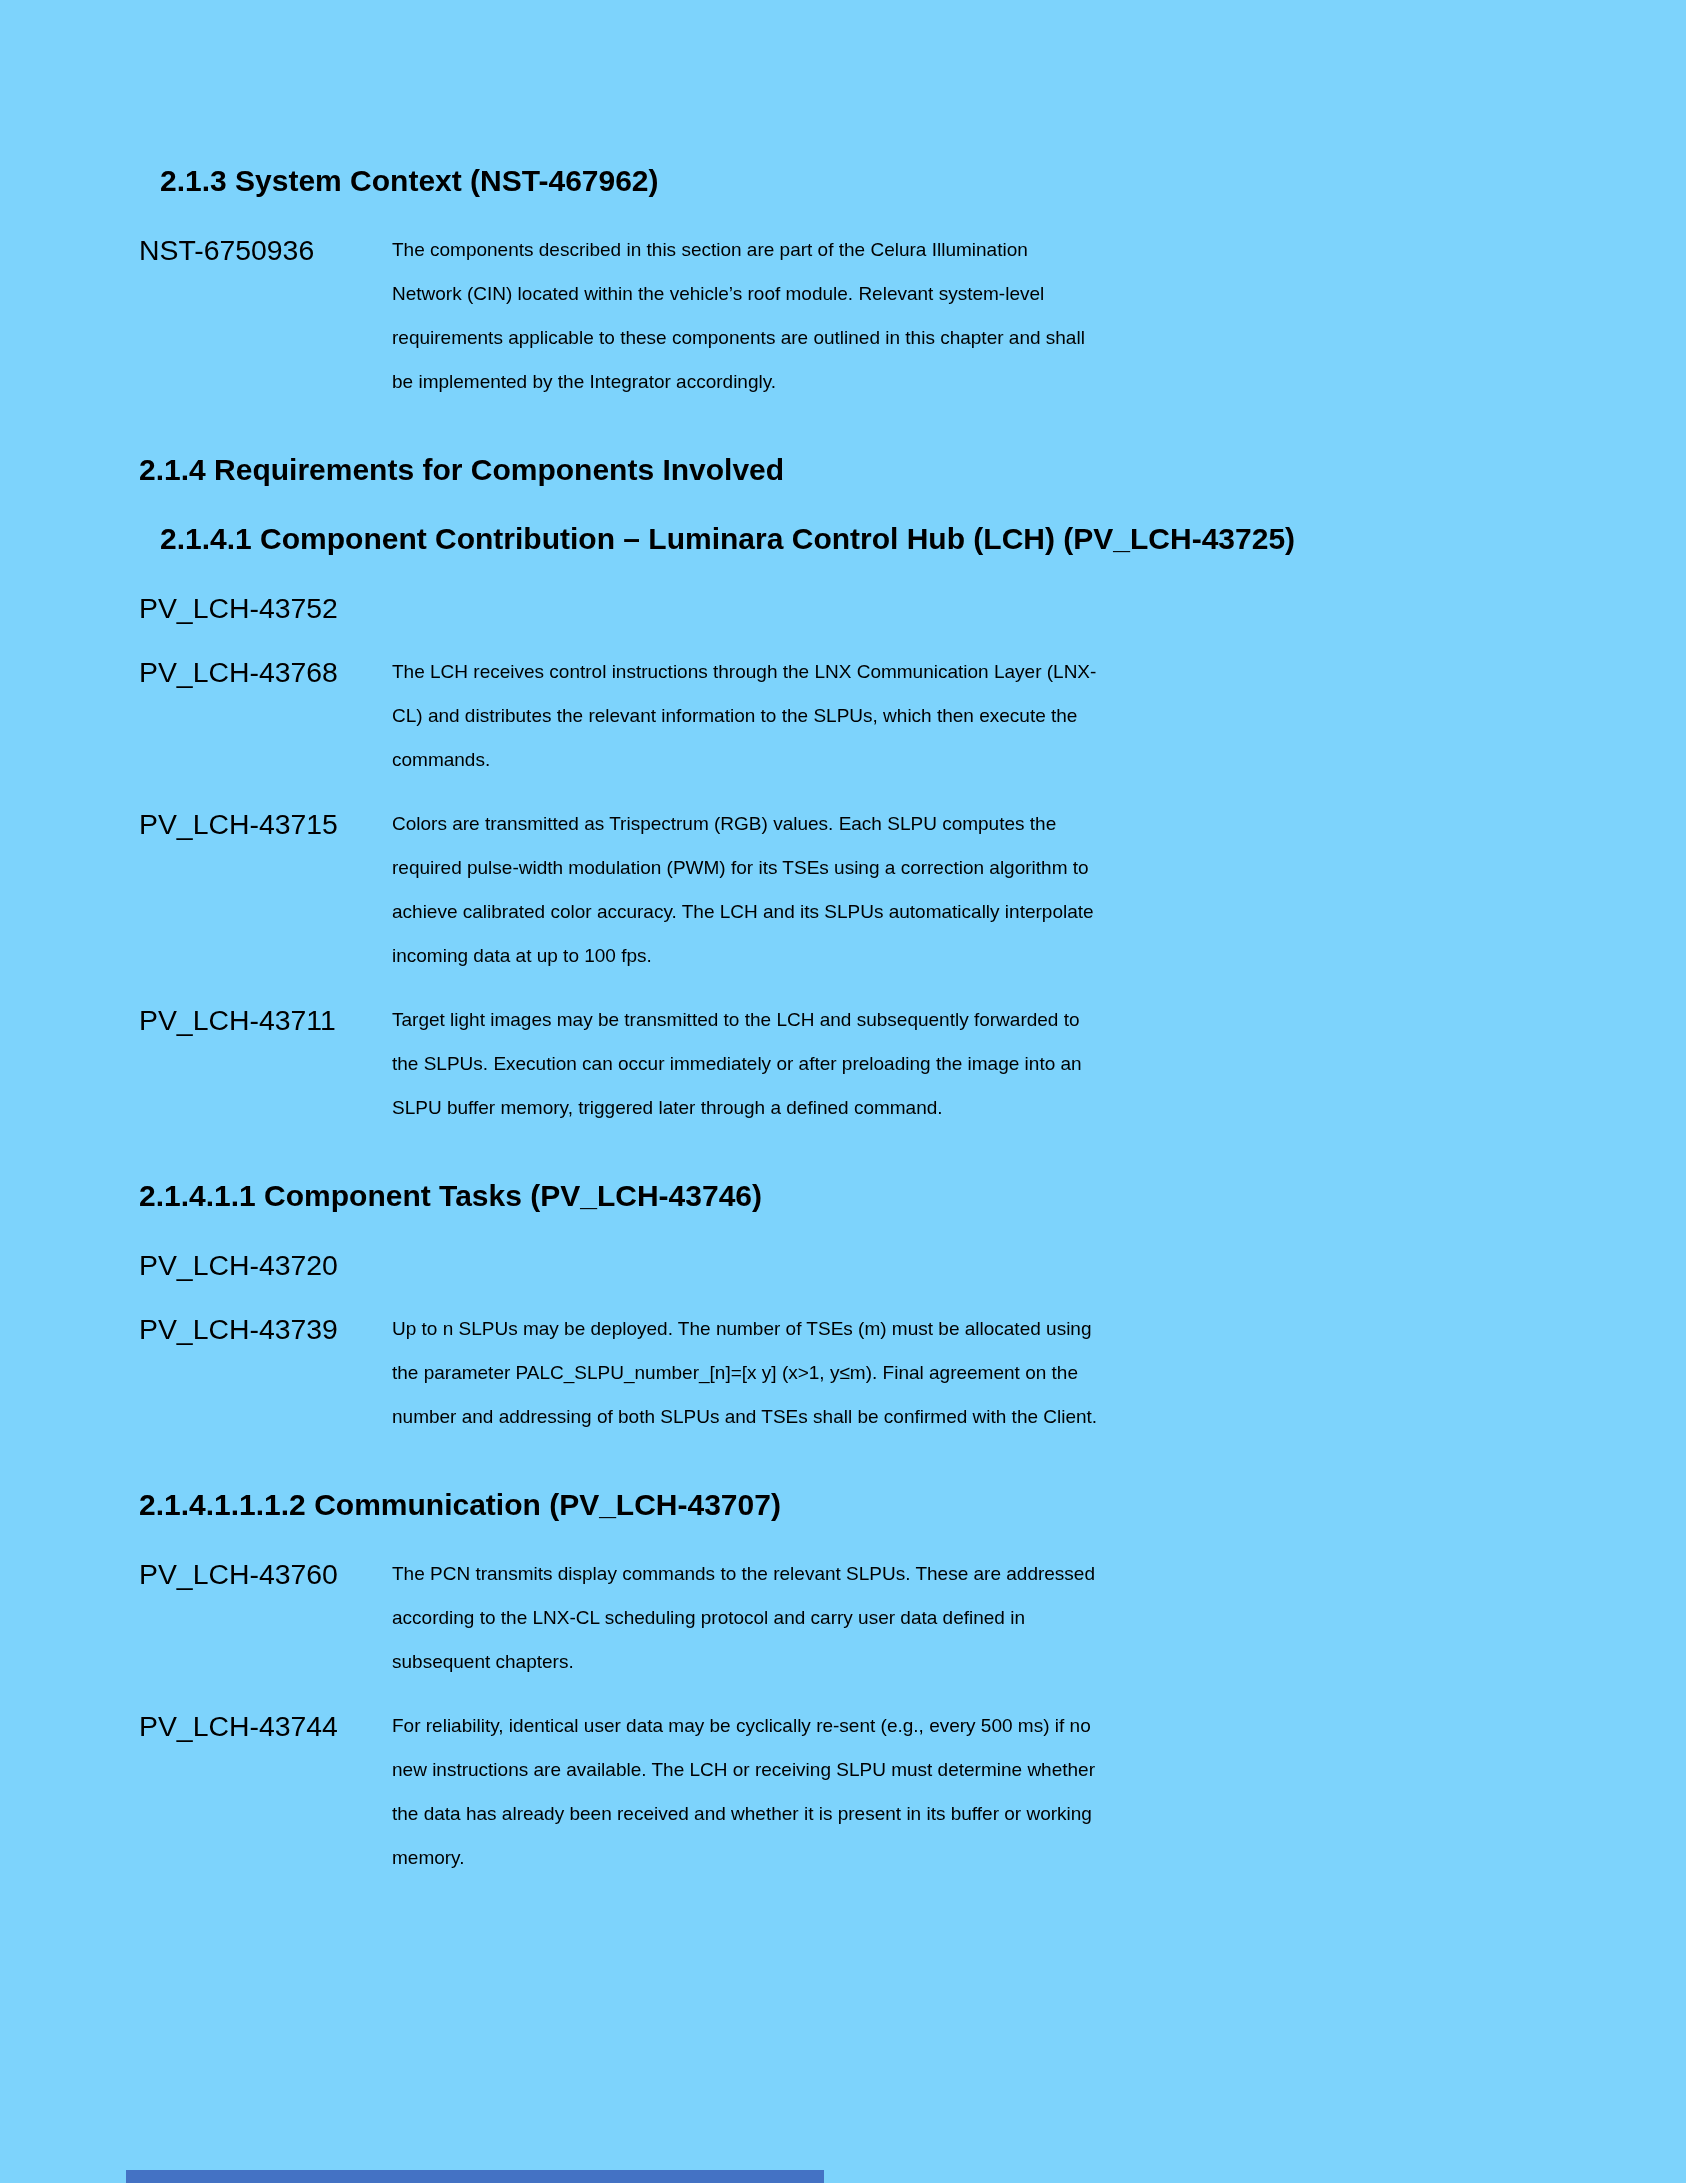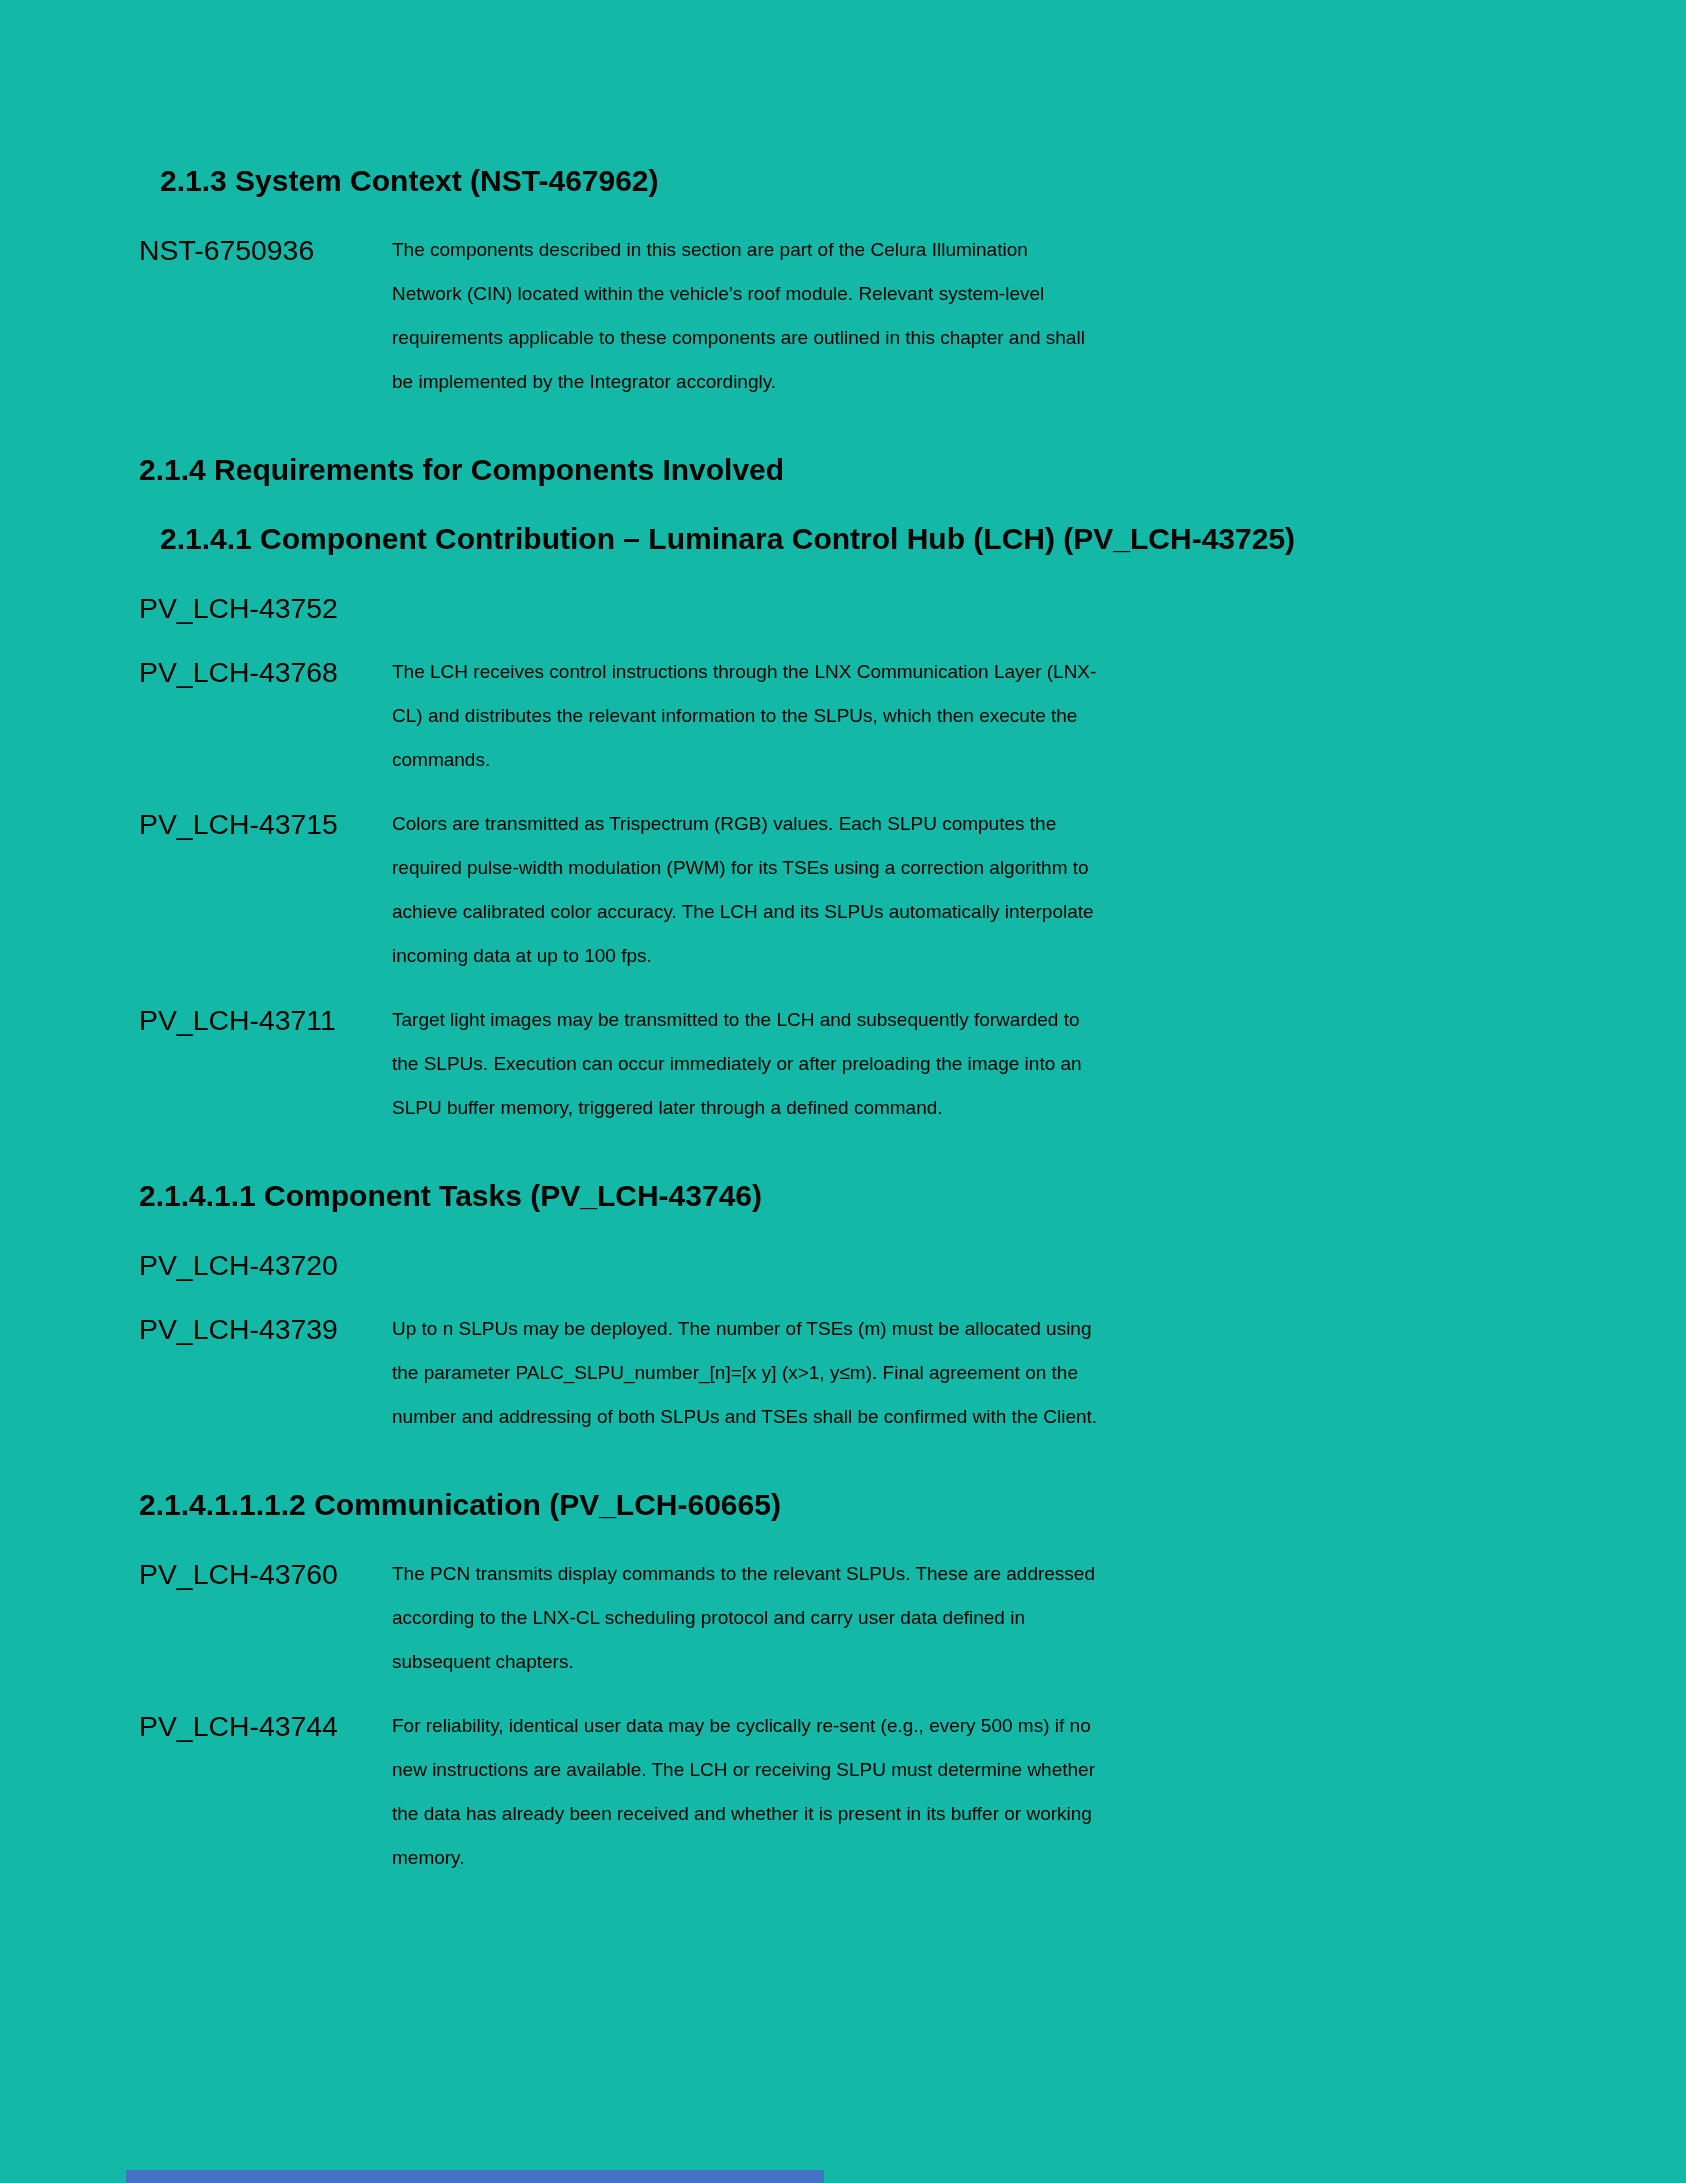--- a/index.html
+++ b/index.html
@@ -4,21 +4,21 @@
 <style>
   html, body {
     margin: 0;
     padding: 0;
     background: #ffffff;
   }
   .page {
     position: relative;
     width: 1687px;
     height: 2183px;
-    background: #14b8a6;
+    background: #7dd3fc;
     box-sizing: border-box;
     padding: 159px 159px 0 139px;
     font-family: "Liberation Sans", sans-serif;
     color: #000000;
     overflow: hidden;
   }
   .h {
     font-size: 30px;
     font-weight: bold;
     line-height: 44px;
@@ -106,21 +106,21 @@
     <div class="req-id">PV_LCH-43720</div>
   </div>
 
   <div class="req">
     <div class="req-id">PV_LCH-43739</div>
     <div class="req-text">Up to n SLPUs may be deployed. The number of TSEs (m) must be allocated using
 the parameter PALC_SLPU_number_[n]=[x y] (x&gt;1, y≤m). Final agreement on the
 number and addressing of both SLPUs and TSEs shall be confirmed with the Client.</div>
   </div>
 
-  <h2 class="h gap-big">2.1.4.1.1.1.2 Communication (PV_LCH-60665)</h2>
+  <h2 class="h gap-big">2.1.4.1.1.1.2 Communication (PV_LCH-43707)</h2>
 
   <div class="req">
     <div class="req-id">PV_LCH-43760</div>
     <div class="req-text">The PCN transmits display commands to the relevant SLPUs. These are addressed
 according to the LNX-CL scheduling protocol and carry user data defined in
 subsequent chapters.</div>
   </div>
 
   <div class="req">
     <div class="req-id">PV_LCH-43744</div>

